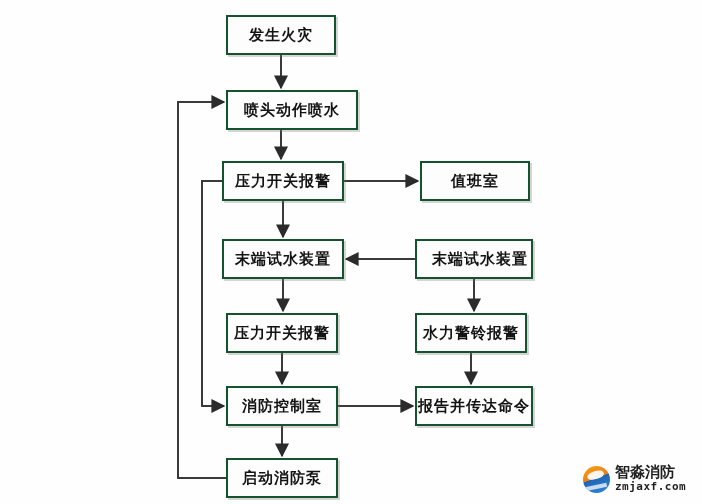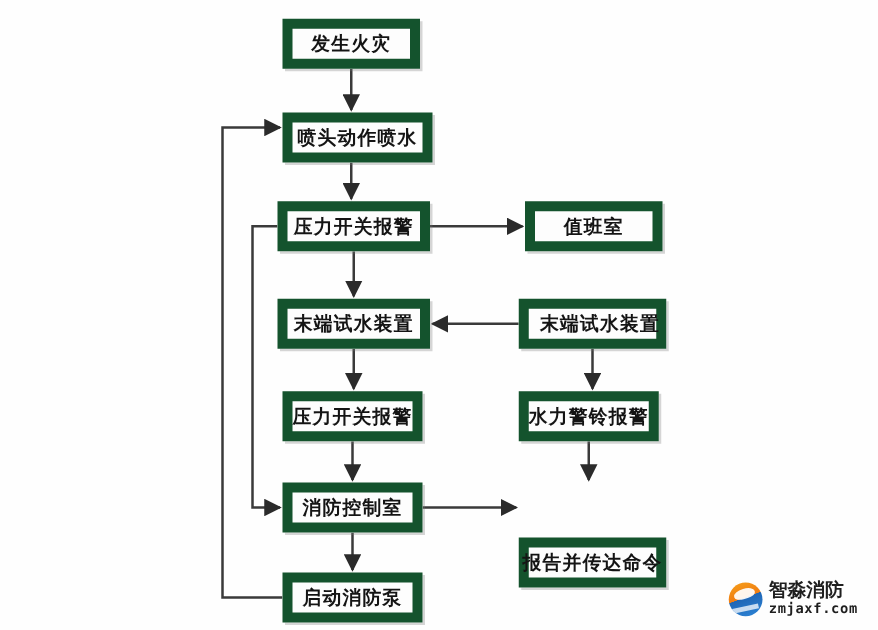--- a/index.html
+++ b/index.html
@@ -22,21 +22,21 @@
     left: 0;
     top: 0;
     width: 702px;
     height: 504px;
     pointer-events: none;
   }
   .node {
     position: absolute;
     box-sizing: border-box;
     background: #fdfdfd;
-    border: 8px solid #14532d;
+    border: 2px solid #14532d;
     box-shadow: 2px 2px 0 rgba(120,120,120,0.30);
     display: flex;
     align-items: center;
     justify-content: center;
     color: #141414;
     font-size: 15px;
     letter-spacing: 1px;
     font-weight: 600;
     white-space: nowrap;
     filter: blur(0.25px);
@@ -146,21 +146,21 @@
       <path d="M 226 478 L 178 478 L 178 102 L 224 102"></path>
 
       <path d="M 222 181 L 202 181 L 202 406 L 224 406"></path>
     </g>
   </svg>
 
   <div class="node" style="left:226px; top:15px; width:110px; height:40px;">
     <span class="node-label">发生火灾</span>
   </div>
 
-  <div class="node" style="left:226px; top:90px; width:120px; height:40px;">
+  <div class="node" style="left:226px; top:90px; width:132px; height:40px;">
     <span class="node-label">喷头动作喷水</span>
   </div>
 
   <div class="node" style="left:222px; top:161px; width:122px; height:40px;">
     <span class="node-label">压力开关报警</span>
   </div>
 
   <div class="node" style="left:420px; top:161px; width:110px; height:40px;">
     <span class="node-label">值班室</span>
   </div>
@@ -178,21 +178,21 @@
   </div>
 
   <div class="node" style="left:415px; top:313px; width:112px; height:40px;align-items:center;">
     <span class="node-label">水力警铃报警</span>
   </div>
 
   <div class="node" style="left:226px; top:386px; width:112px; height:40px;">
     <span class="node-label">消防控制室</span>
   </div>
 
-  <div class="node" style="left:415px; top:386px; width:118px; height:40px;margin-top:44px;">
+  <div class="node" style="left:415px; top:386px; width:118px; height:40px;">
     <span class="node-label">报告并传达命令</span>
   </div>
 
   <div class="node" style="left:226px; top:458px; width:112px; height:40px;">
     <span class="node-label">启动消防泵</span>
   </div>
 
   <div id="watermark">
     <div id="wm-badge"></div>
     <div id="wm-text">

